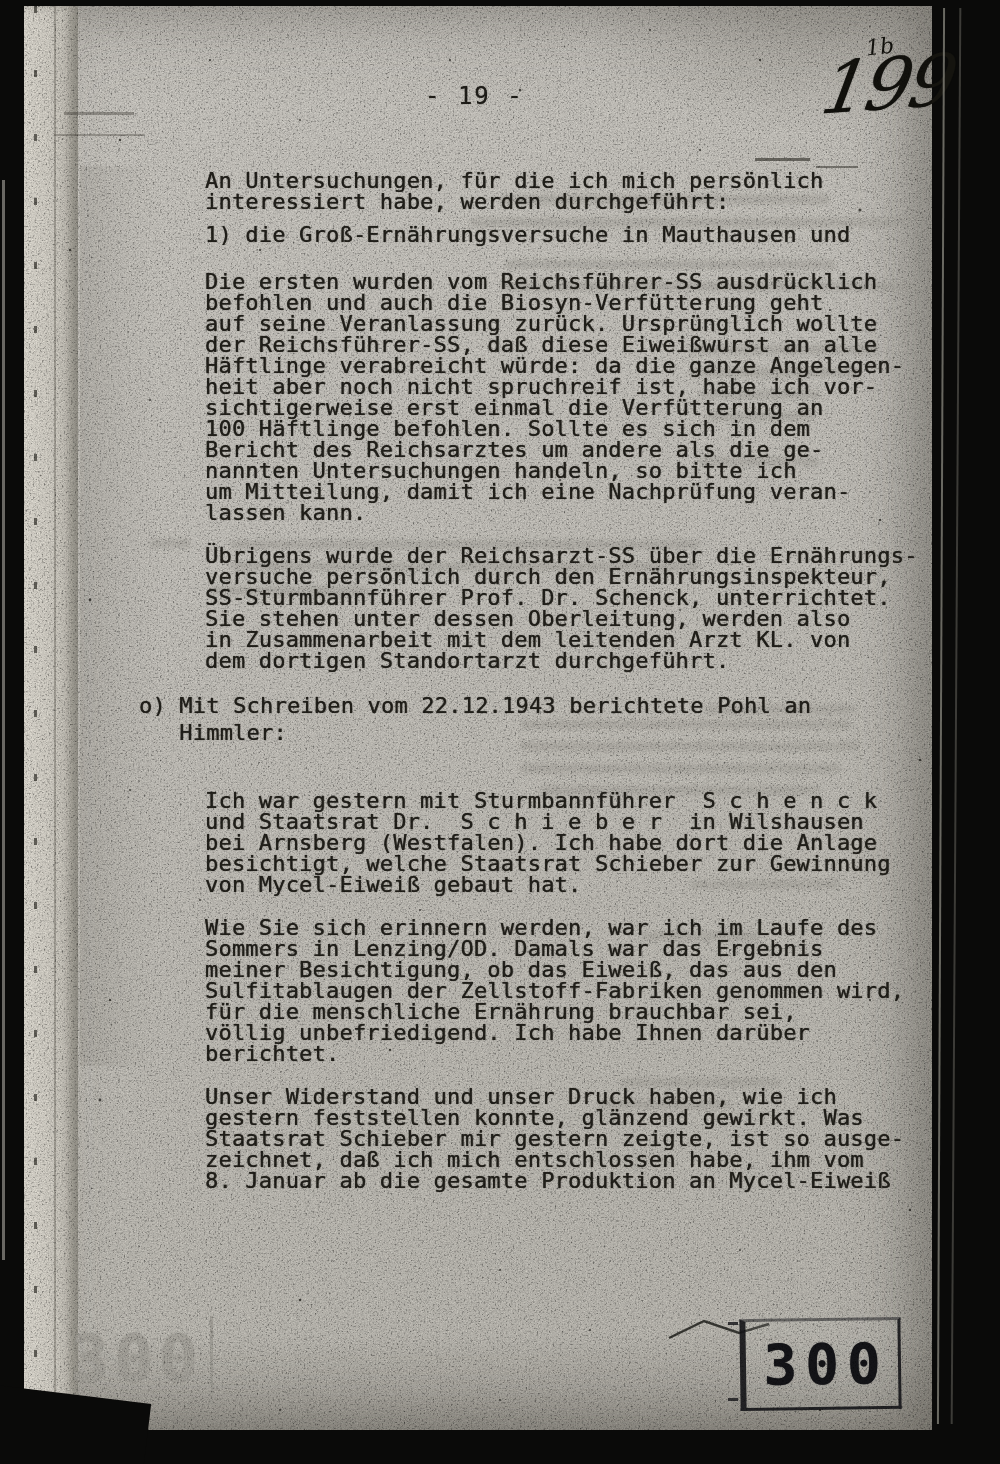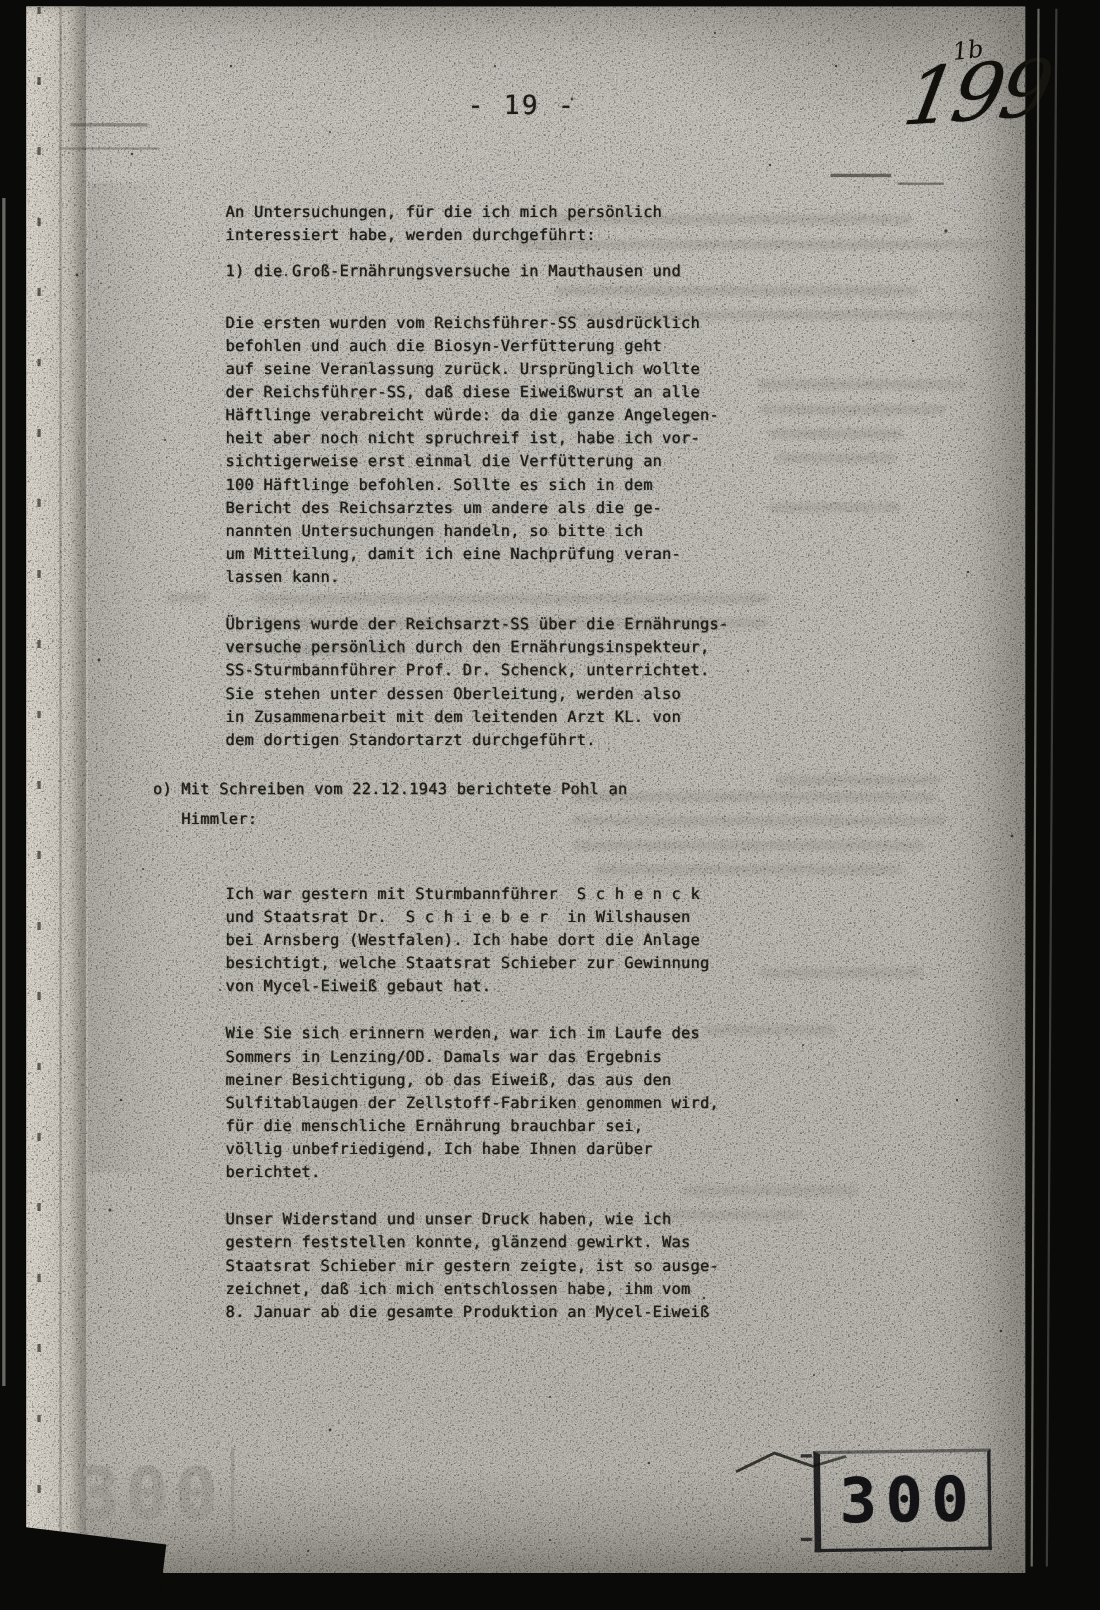--- a/index.html
+++ b/index.html
@@ -13,21 +13,21 @@
         box-shadow:inset -8px 0 10px rgba(90,86,76,.35);}
   .binding::before{content:"";position:absolute;left:10px;top:0;width:3px;height:100%;
         background:repeating-linear-gradient(180deg,rgba(40,38,32,.65) 0 7px,transparent 7px 64px);}
   .binding::after{content:"";position:absolute;left:30px;top:0;width:2px;height:100%;background:rgba(120,116,106,.45);}
   .page-number{position:absolute;left:401px;top:76px;font-size:24px;letter-spacing:2px;color:#23211c;
         text-shadow:0 0 1px rgba(36,34,28,.8);}
   .hw{font-family:"DejaVu Serif","Liberation Serif",serif;font-style:italic;color:#15140f;}
   .hw-small{position:absolute;left:842px;top:28px;font-size:22px;transform:rotate(-6deg);}
   .hw-big{position:absolute;left:800px;top:36px;font-size:72px;transform:skewX(-14deg) rotate(-4deg);
         letter-spacing:-3px;text-shadow:0 0 1px rgba(20,20,16,.8);}
-  .text-col{position:absolute;left:181px;top:177px;width:640px;font-size:14px;line-height:21px;
+  .text-col{position:absolute;left:181px;top:164px;width:640px;font-size:22px;line-height:21px;
         letter-spacing:.2px;color:#26241e;
         text-shadow:0 0 1px rgba(36,34,28,.85),.6px .4px 0 rgba(36,34,28,.28);}
   .para{white-space:pre;margin:0 0 21px 0;}
   .mb10{margin-bottom:26px}.mb12{margin-bottom:12px}.mb22{margin-bottom:22px}
   .mb26{margin-bottom:26px}.mb32{}.mb34{margin-bottom:44px}
   .hang{margin-left:-66px;line-height:27px;}
   .stamp{position:absolute;left:716px;top:1312px;width:152px;height:86px;
         border:3px solid rgba(24,24,28,.9);border-left-width:6px;border-top-color:rgba(24,24,28,.5);
         display:flex;align-items:center;justify-content:center;transform:rotate(-.8deg);
         background:rgba(210,207,199,.15);}

